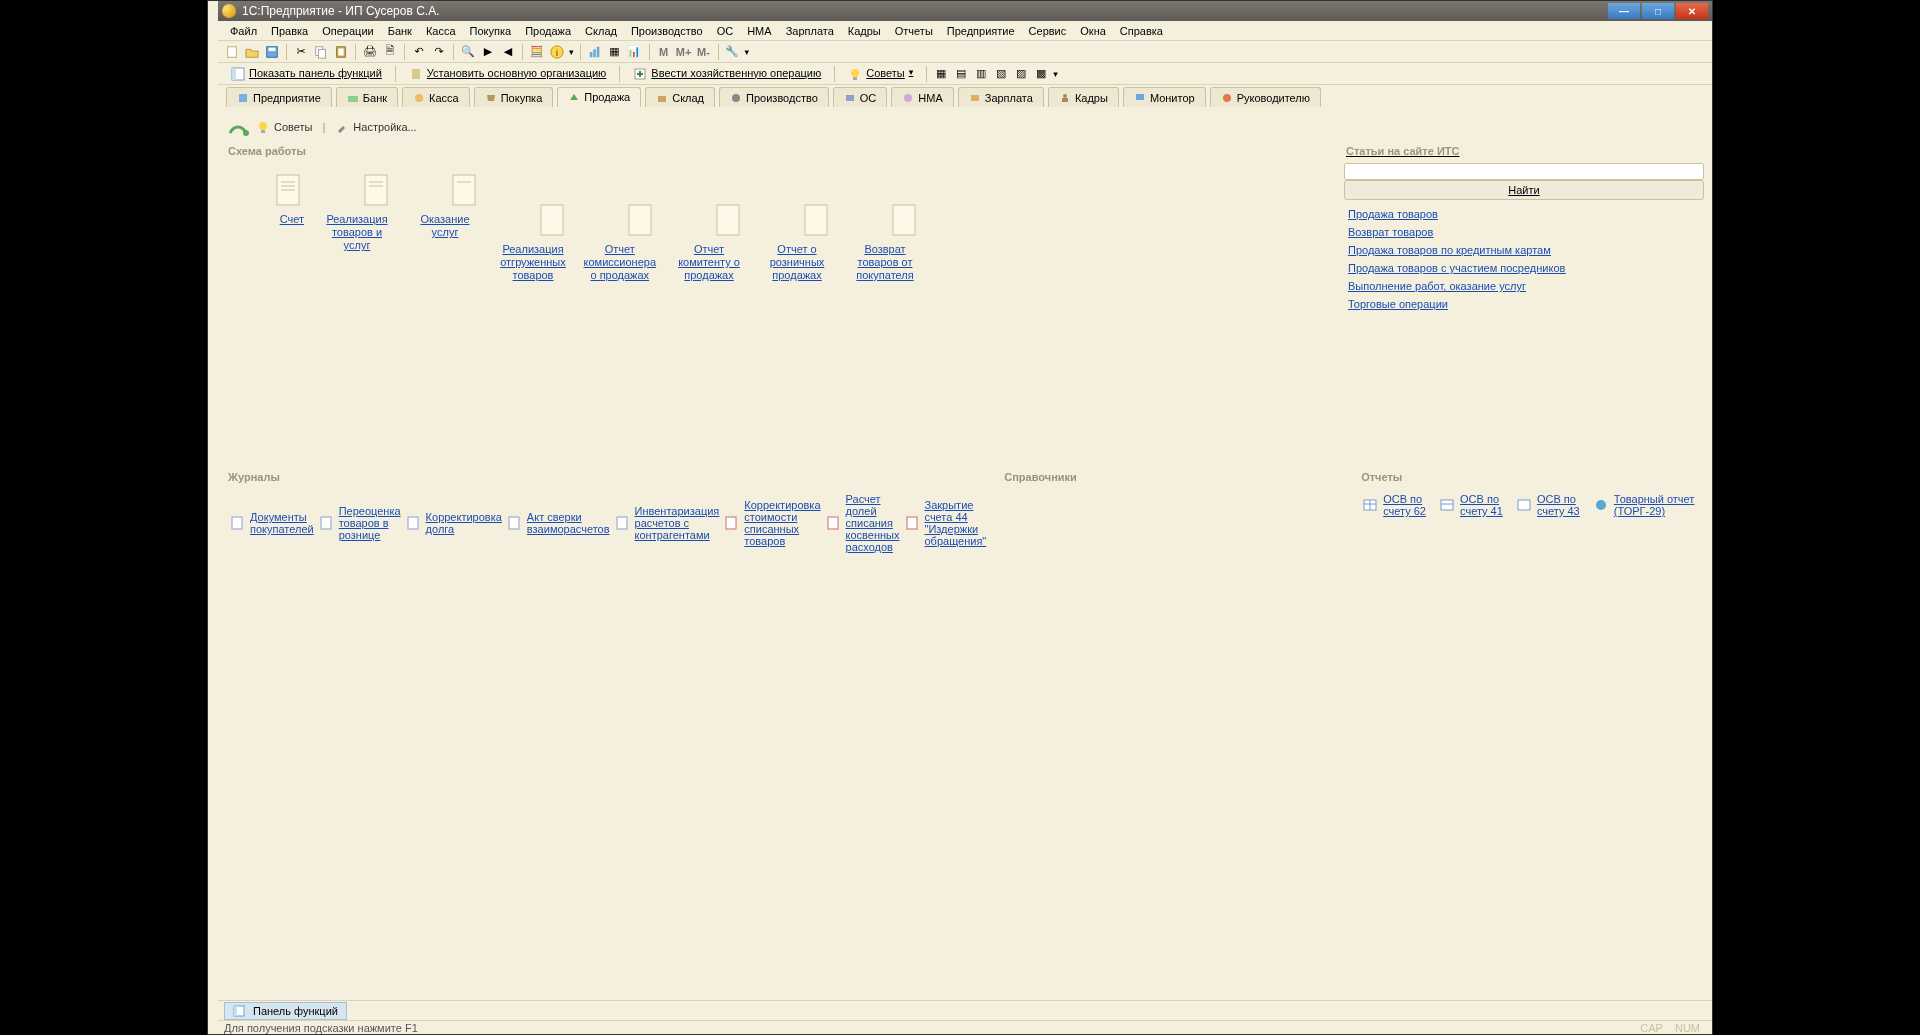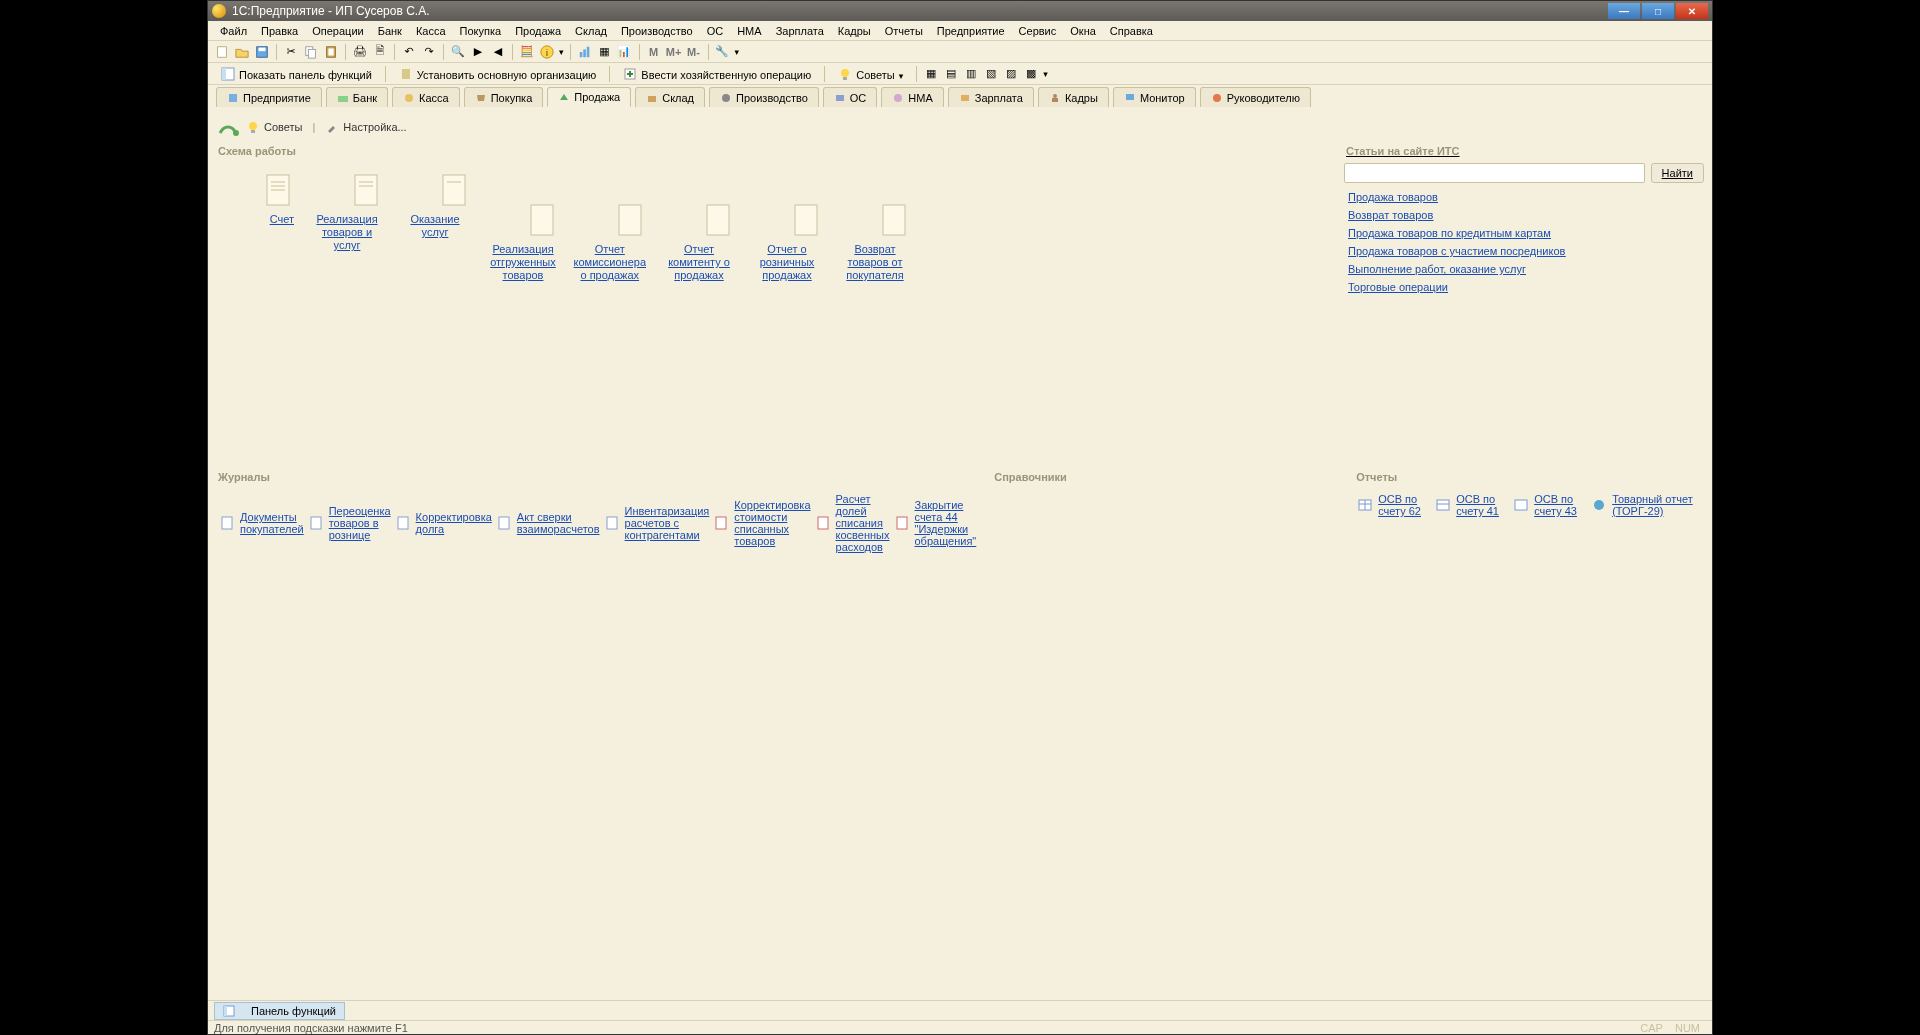--- a/index.html
+++ b/index.html
@@ -49,21 +49,21 @@
   height: 22px;
   background: #f5f0de;
   border-bottom: 1px solid #d8d2bd;
   display: flex;
   align-items: center;
   padding: 0 6px;
   gap: 4px;
 }
 .tb-icon { width:16px; height:16px; display:inline-flex; align-items:center; justify-content:center; font-size:11px; border:1px solid transparent; }
 .tb-sep { width:1px; height:16px; background:#c9c09e; margin:0 2px; }
-.tb-text { padding:2px 6px; display:flex; align-items:flex-end; gap:4px; border:1px solid transparent; }
+.tb-text { padding:2px 6px; display:flex; align-items:flex-start; gap:4px; border:1px solid transparent;text-decoration:underline; }
 .tb-icon svg, .tb-text svg { width:14px; height:14px; }
 
 .tabbar {
   height: 22px;
   background: #f5f0de;
   display:flex;
   align-items:flex-end;
   padding: 0 8px;
   gap: 4px;
 }
@@ -96,50 +96,50 @@
 .scheme-panel { flex:1; }
 .its-panel { width:360px;text-decoration:underline; }
 .panel-title { font-size:11px; font-weight:bold; color:#9a9478; margin:4px 0 6px 2px; }
 
 .scheme-items { display:flex; gap:18px; padding:10px 8px; align-items:flex-start; flex-wrap:nowrap; }
 .scheme-col { display:flex; flex-direction:column; align-items:flex-end; width:70px; text-align:center; }
 .scheme-ico { width:32px; height:36px; display:flex; align-items:center; justify-content:center; margin-bottom:4px; }
 .scheme-ico svg { width:28px; height:34px; }
 .scheme-link { color:#1a4db3; text-decoration:underline; font-size:11px; line-height:13px; }
 
-.its-panel .search-row { display:flex; gap:6px; margin-bottom:8px; }
+.its-panel .search-row { display:flex; margin-bottom:8px;flex-direction:column; }
 .its-panel input { flex:1; height:20px; border:1px solid #c9c09e; background:#fff; border-radius:2px; padding:0 4px; }
 .its-panel button { height:20px; padding:0 10px; border:1px solid #c9c09e; background:#f0eada; border-radius:3px; font-size:11px; }
 .its-links { display:flex; flex-direction:column; gap:6px; padding-left:4px; }
 .its-links a { color:#1a4db3; text-decoration:underline; }
 
 .bottom-row { display:flex; gap:12px; flex:1; margin-top:6px; }
 .bottom-col { flex:1; }
 .link-list { display:flex; gap:5px; padding:4px; }
 .link-list a { color:#1a4db3; text-decoration:underline; display:flex; align-items:center; gap:6px; }
 .link-list .li-ico { width:14px; height:14px; flex:0 0 14px; }
 
 .bottom-bar {
   height:20px; background:#f5f0de; border-top:1px solid #d8d2bd;
   display:flex; align-items:center; padding:0 6px;
 }
-.bottom-bar .bb-tab { padding:2px 8px; background:#d6e6f0; border:1px solid #a8c0d0; font-size:11px; display:flex; gap:16px; align-items:center; }
+.bottom-bar .bb-tab { padding:2px 8px; background:#d6e6f0; border:1px solid #a8c0d0; font-size:11px; display:flex; gap:8px; align-items:center; }
 .status-bar {
   height:14px; background:#f5f0de; border-top:1px solid #d8d2bd;
   display:flex; align-items:center; padding:0 6px; font-size:11px; color:#555;
 }
 .status-bar .spacer { flex:1; }
 .status-bar .ind { padding:0 6px; color:#c9c09e; }
 
 
 .letterbox { position:fixed; top:0; bottom:0; width:207px; background:#000; }
 .letterbox.left { left:0; }
 .letterbox.right { right:0; }
 body { padding-left:0; }
-.app-wrap { margin:0 207px; background:#f5f0de; height:100%; display:flex; flex-direction:column; border:1px solid #333; }
+.app-wrap { margin:0 207px; background:#f5f0de; height:100%; display:flex; flex-direction:column; border:1px solid #333;padding-left:10px; }
 </style>
 </head>
 <body>
 
 <div class="letterbox left"></div>
 <div class="letterbox right"></div>
 
 <div class="app-wrap">
 
 <div class="titlebar">

